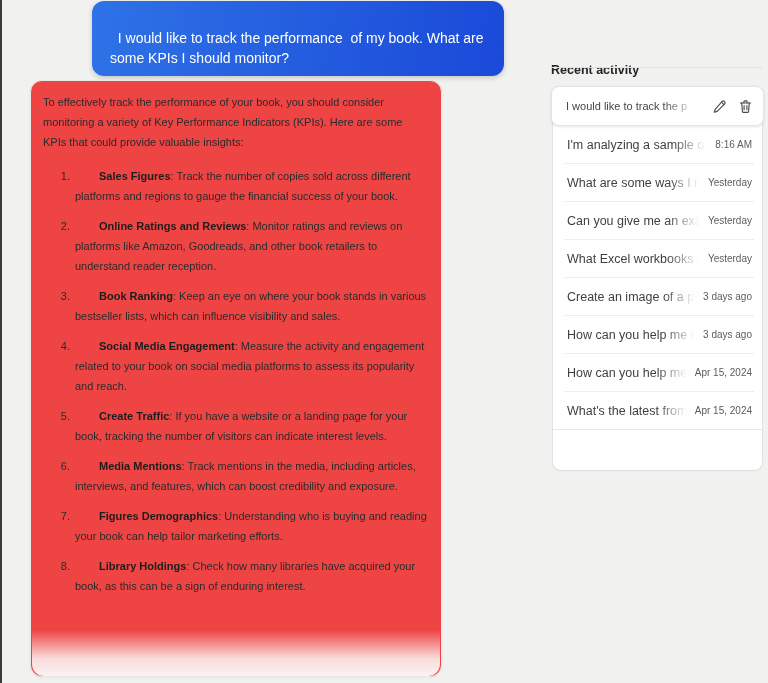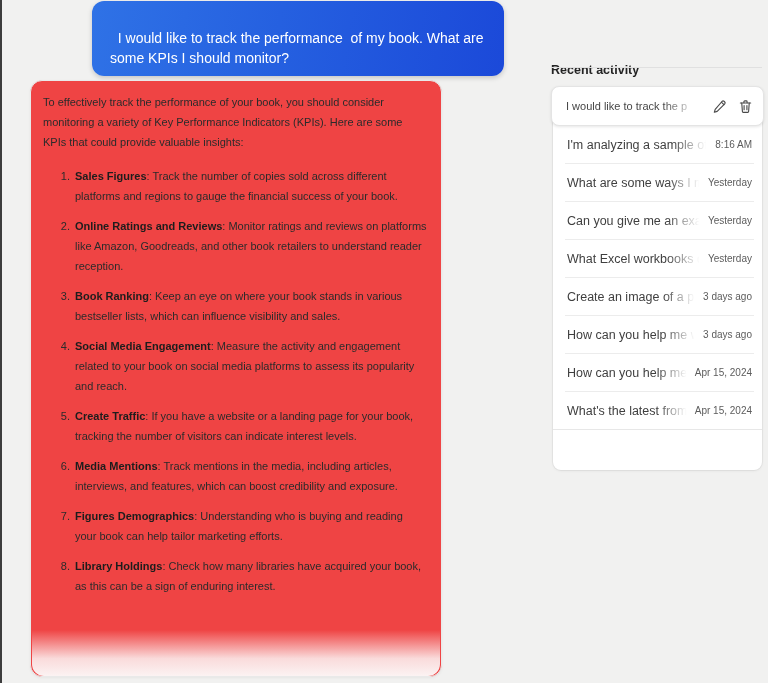--- a/index.html
+++ b/index.html
@@ -26,21 +26,21 @@
   .card{
     position:absolute;left:30px;top:80px;width:412px;height:597px;box-sizing:border-box;
     background:#ef4444;border:1px solid #e9e9e9;border-radius:12px;
     box-shadow:0 1px 3px rgba(0,0,0,.05);
     padding:11px 14px 0 12px;overflow:hidden;
     color:#2b2b2b;font-size:11px;line-height:20px;
   }
   .card p{margin:0 0 14px 0;}
   .card ol{margin:0;padding:0 0 0 30px;}
   .card li{margin:0 0 10px 0;padding-left:2px;}
-  .card b{color:#1d1d1d;font-weight:700;}
+  .card b{color:#1d1d1d;font-weight:700;margin-left:24px;}
   .card-fade{
     position:absolute;left:1px;right:1px;bottom:0;height:46px;pointer-events:none;
     background:linear-gradient(to bottom,rgba(252,252,252,0) 0%,rgba(252,252,252,.82) 62%,rgba(252,252,252,.95) 100%);
     border-radius:0 0 12px 12px;
   }
 
   
   .sb-title{position:absolute;left:551px;top:31px;font-size:12.5px;font-weight:700;color:#242424;margin-top:32px;}
   .sb-divider{position:absolute;left:551px;top:67px;width:211px;height:1px;background:#e0e0e0;}
   .sb-panel{

